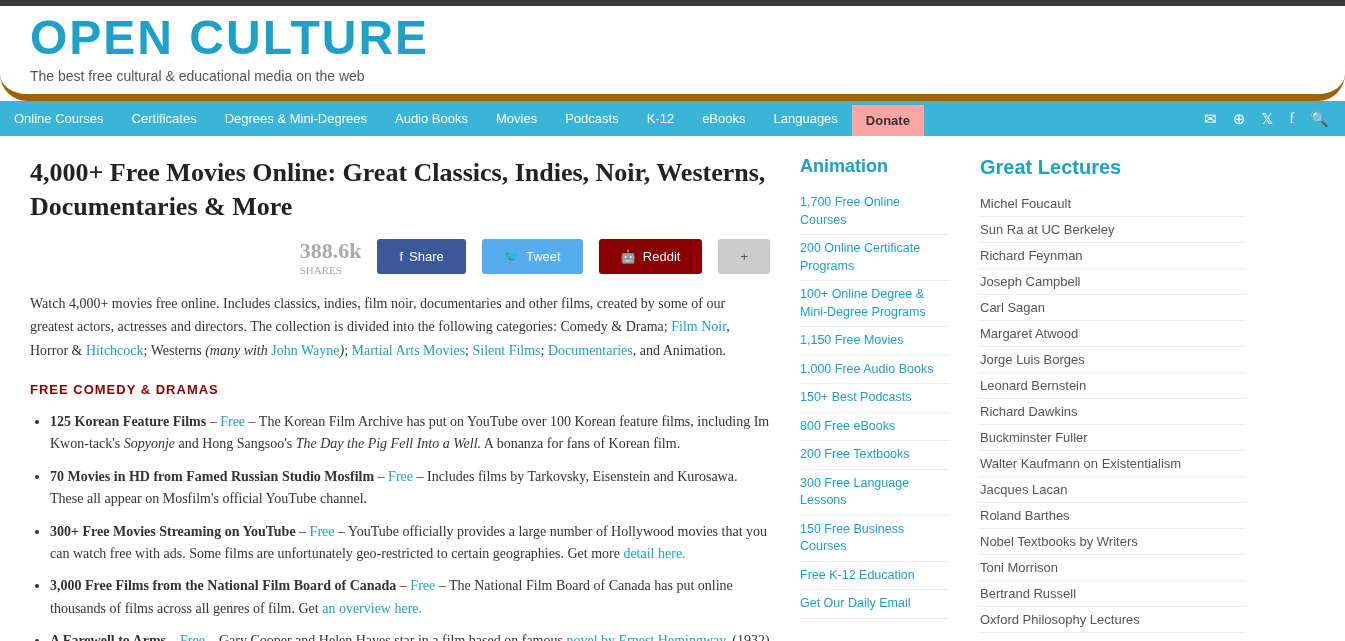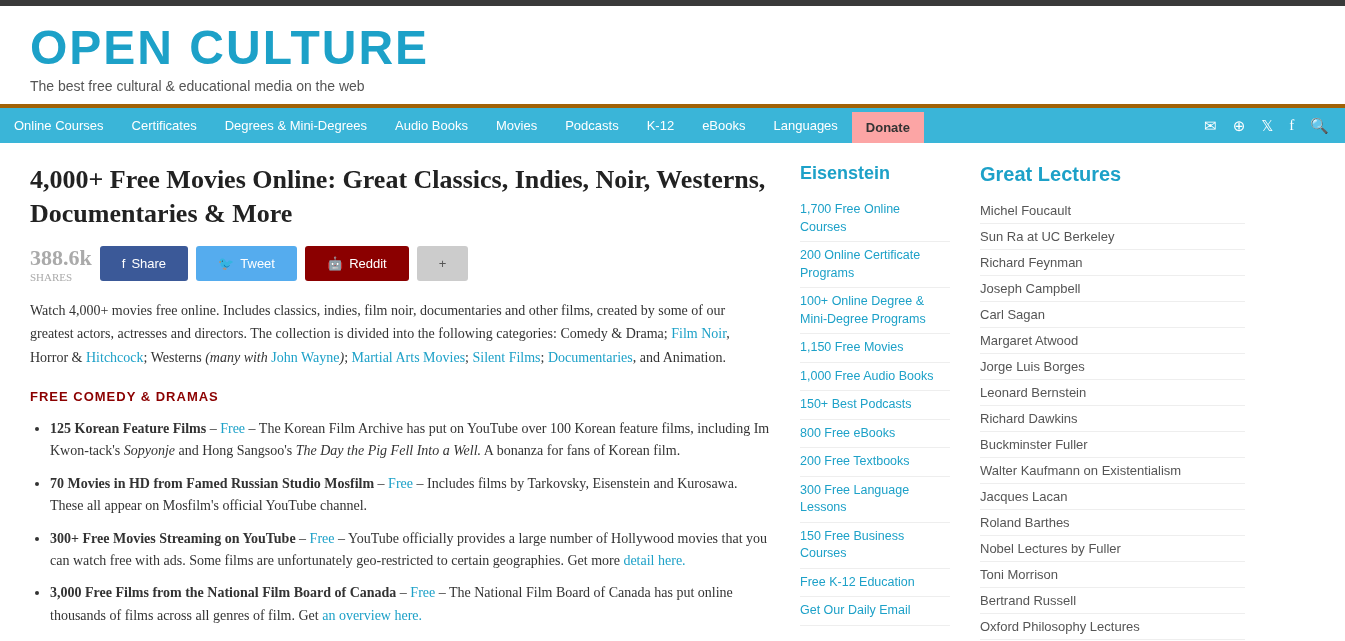--- a/index.html
+++ b/index.html
@@ -2,41 +2,41 @@
 <html><head>
   <meta charset="utf-8">
   <style>
     * { margin: 0; padding: 0; box-sizing: border-box; }
     body { font-family: Georgia, 'Times New Roman', serif; font-size: 14px; color: #333; background: #fff; }
 
     
     .top-bar { background: #3a3a3a; height: 6px; }
 
     
-    .header { padding: 18px 30px 10px 30px; border-bottom: 4px solid #a16207; }
+    .header { padding: 8px 30px 10px 30px; border-bottom: 7px solid #a16207; border-radius: 27px; }
     .site-title { font-family: Arial, Helvetica, sans-serif; font-size: 48px; font-weight: 900; color: #1da1c8; letter-spacing: 2px; text-transform: uppercase; line-height: 1; }
     .site-tagline { font-size: 14px; color: #555; margin-top: 6px; font-family: Arial, sans-serif; }
 
     
     .nav { background: #3ab5d8; padding: 0; display: flex; align-items: center; justify-content: space-between; }
     .nav-links { display: flex; align-items: flex-end; }
     .nav-links a { color: #fff; text-decoration: none; font-family: Arial, sans-serif; font-size: 13px; padding: 10px 14px; display: block; white-space: nowrap; }
     .nav-links a.donate { background: #fca5a5; color: #333; font-weight: bold; padding: 8px 14px; }
     .nav-icons { display: flex; align-items: center; padding-right: 10px; gap: 4px; }
     .nav-icons span { color: #fff; font-size: 15px; padding: 8px 6px; cursor: pointer; }
 
     
     .content-wrapper { display: flex; padding: 20px 30px; gap: 30px; max-width: 1345px; }
     .main-content { flex: 1; max-width: 740px; }
     .sidebar { width: 150px; flex-shrink: 0; }
     .right-sidebar { width: 265px; flex-shrink: 0; }
 
     
     .article-title { font-family: Georgia, serif; font-size: 26px; font-weight: bold; color: #222; line-height: 1.3; margin-bottom: 14px; }
-    .share-row { display: flex; align-items: center; gap: 8px; margin-bottom: 16px; }
+    .share-row { display: flex; align-items: center; gap: 16px; margin-bottom: 16px; justify-content: flex-end; }
     .share-count { color: #aaa; font-size: 22px; font-weight: bold; }
     .share-label { color: #aaa; font-size: 11px; display: block; }
     .share-btn { border: none; cursor: pointer; color: #fff; font-family: Arial, sans-serif; font-size: 13px; padding: 10px 22px; border-radius: 3px; display: flex; align-items: center; gap: 6px; }
     .share-btn.facebook { background: #3b5998; }
     .share-btn.twitter { background: #55acee; }
     .share-btn.reddit { background: #8b0000; }
     .share-btn.plus { background: #ccc; color: #555; }
 
     .article-body { font-size: 14px; line-height: 1.7; color: #333; }
     .article-body p { margin-bottom: 12px; }
@@ -131,21 +131,21 @@
           <strong>3,000 Free Films from the National Film Board of Canada</strong> – <a href="#">Free</a> – The National Film Board of Canada has put online thousands of films across all genres of film. Get <a href="#">an overview here.</a>
         </li>
         <li>
           <strong>A Farewell to Arms</strong> – <a href="#">Free</a> – Gary Cooper and Helen Hayes star in a film based on famous <a href="#">novel by Ernest Hemingway.</a> (1932)
         </li>
       </ul>
     </div>
   </div>
 
   <div class="sidebar">
-    <div class="sidebar-section-title">Eisenstein</div>
+    <div class="sidebar-section-title">Animation</div>
     <a href="#" class="sidebar-link">1,700 Free Online Courses</a>
     <a href="#" class="sidebar-link">200 Online Certificate Programs</a>
     <a href="#" class="sidebar-link">100+ Online Degree &amp; Mini-Degree Programs</a>
     <a href="#" class="sidebar-link">1,150 Free Movies</a>
     <a href="#" class="sidebar-link">1,000 Free Audio Books</a>
     <a href="#" class="sidebar-link">150+ Best Podcasts</a>
     <a href="#" class="sidebar-link">800 Free eBooks</a>
     <a href="#" class="sidebar-link">200 Free Textbooks</a>
     <a href="#" class="sidebar-link">300 Free Language Lessons</a>
     <a href="#" class="sidebar-link">150 Free Business Courses</a>
@@ -162,20 +162,20 @@
     <a href="#" class="right-link">Joseph Campbell</a>
     <a href="#" class="right-link">Carl Sagan</a>
     <a href="#" class="right-link">Margaret Atwood</a>
     <a href="#" class="right-link">Jorge Luis Borges</a>
     <a href="#" class="right-link">Leonard Bernstein</a>
     <a href="#" class="right-link">Richard Dawkins</a>
     <a href="#" class="right-link">Buckminster Fuller</a>
     <a href="#" class="right-link">Walter Kaufmann on Existentialism</a>
     <a href="#" class="right-link">Jacques Lacan</a>
     <a href="#" class="right-link">Roland Barthes</a>
-    <a href="#" class="right-link">Nobel Lectures by Fuller</a>
+    <a href="#" class="right-link">Nobel Textbooks by Writers</a>
     <a href="#" class="right-link">Toni Morrison</a>
     <a href="#" class="right-link">Bertrand Russell</a>
     <a href="#" class="right-link">Oxford Philosophy Lectures</a>
 
   </div>
 
 </div>
 
 </body></html>

